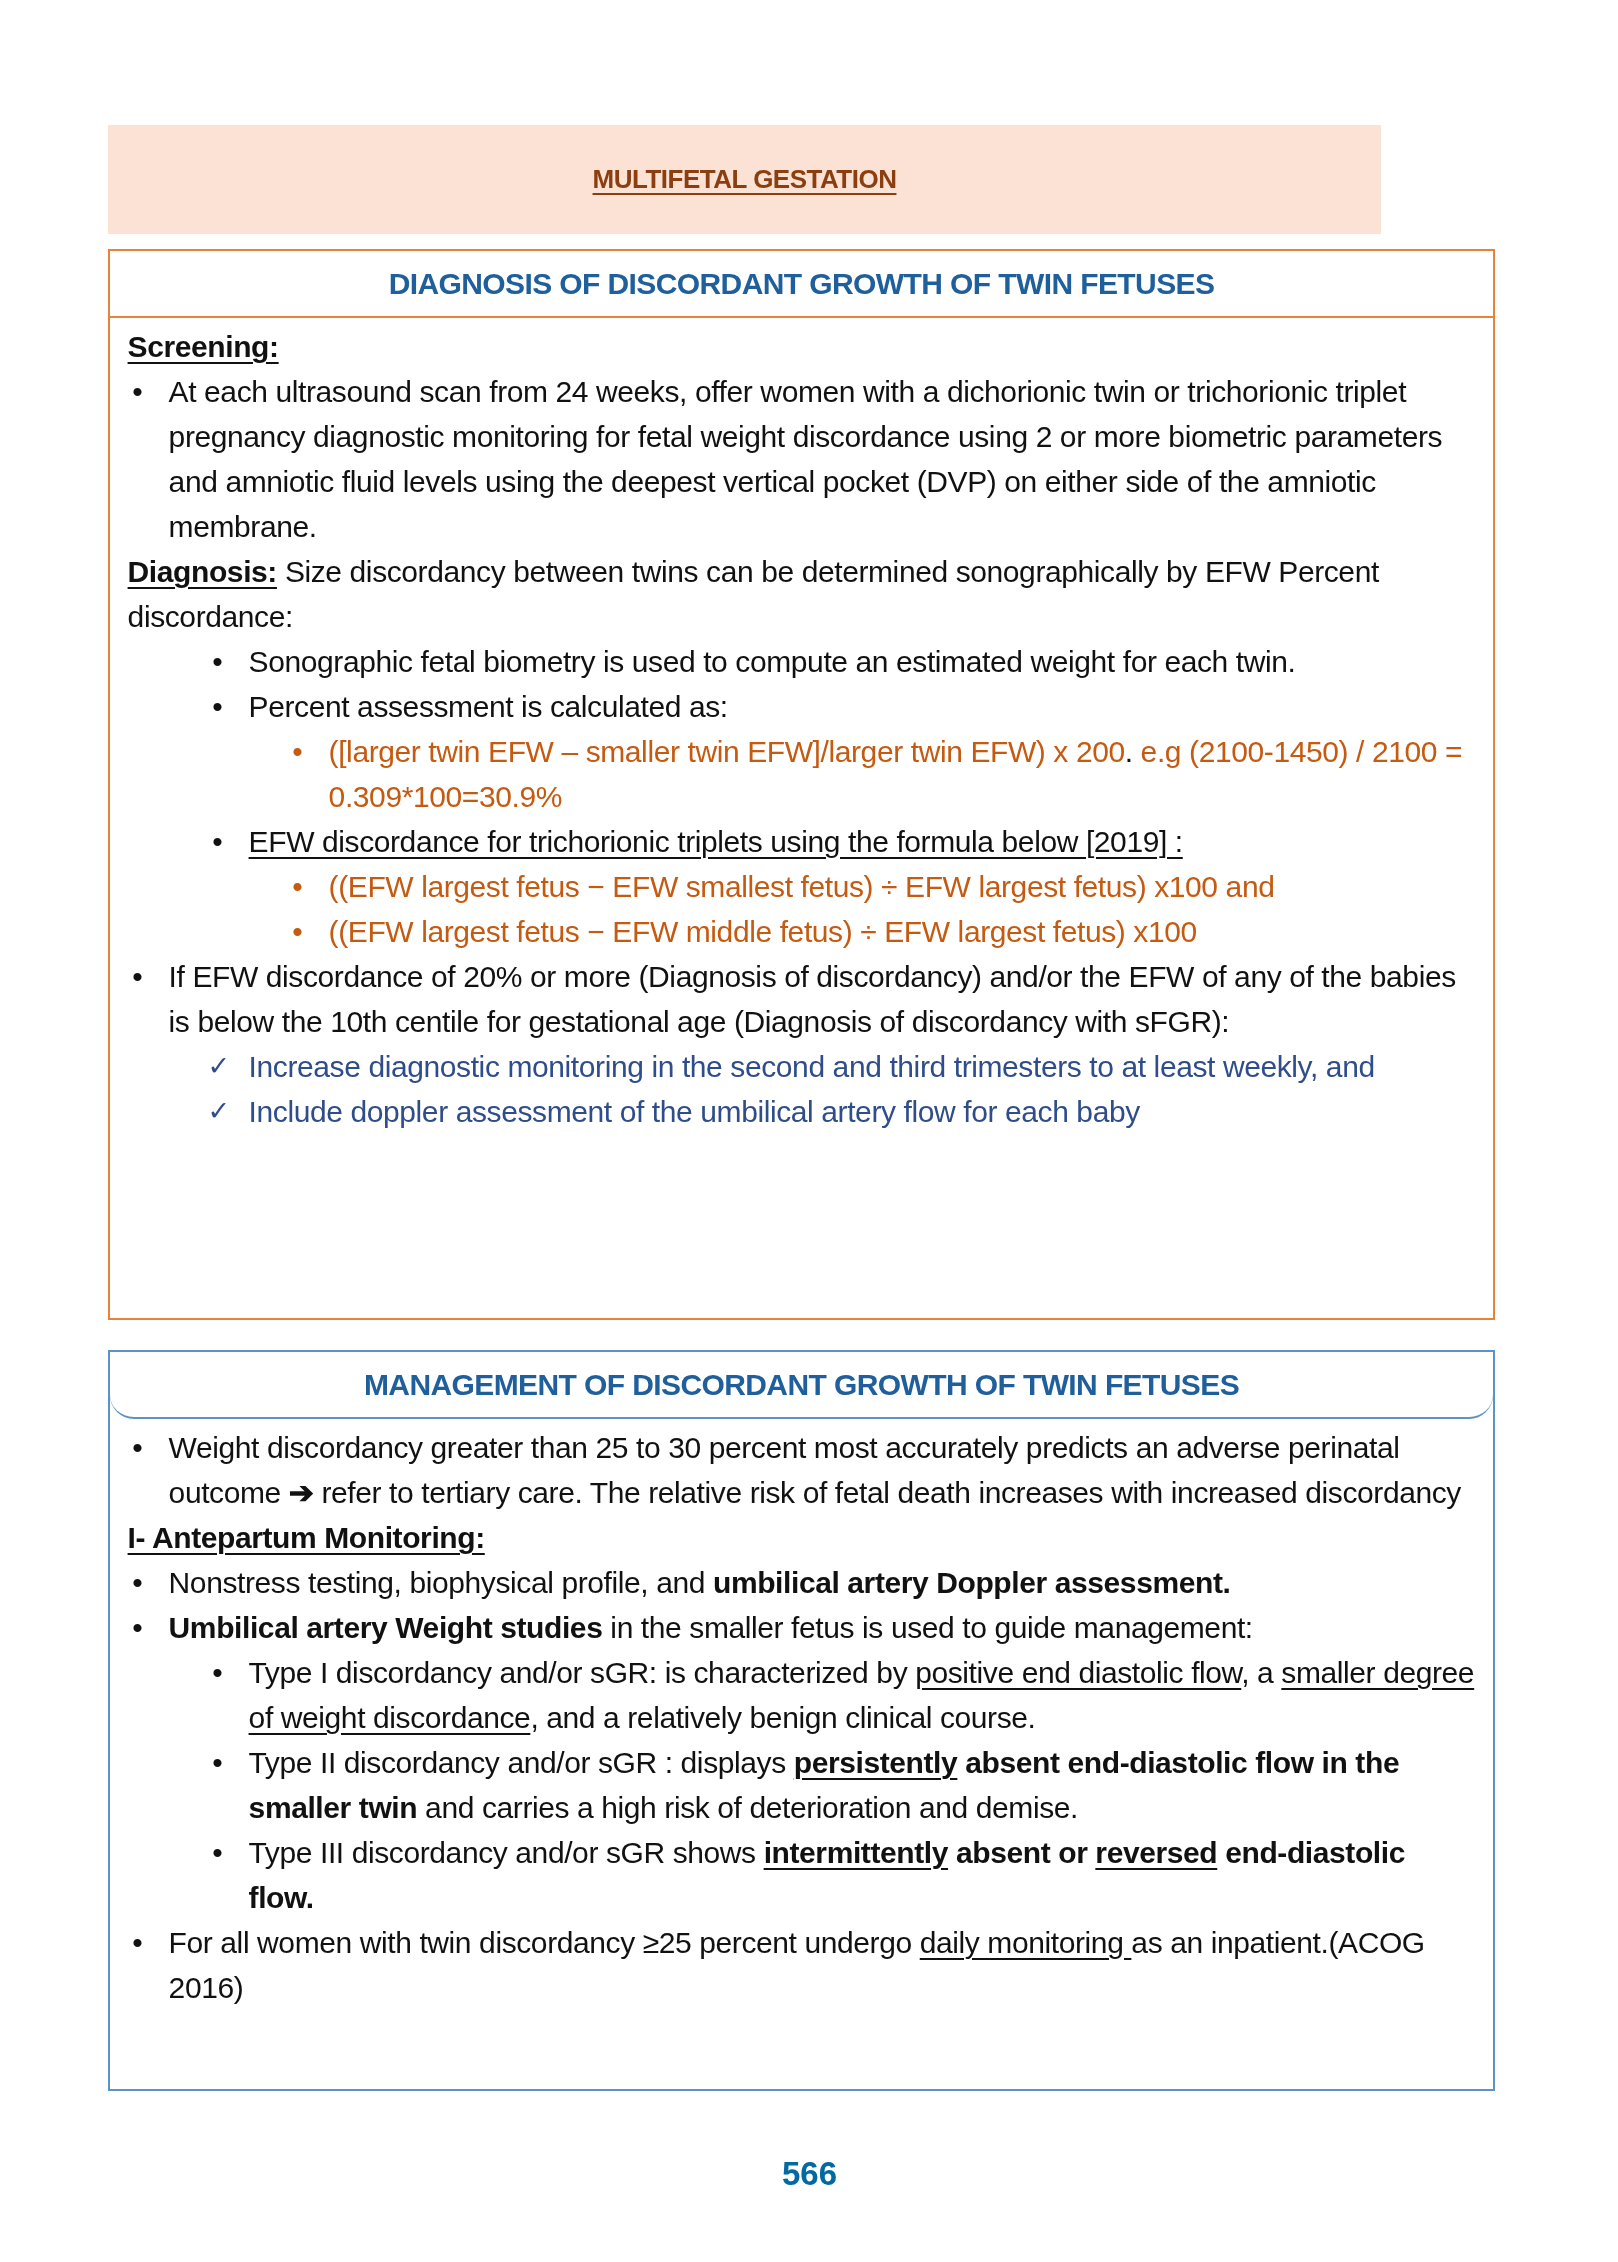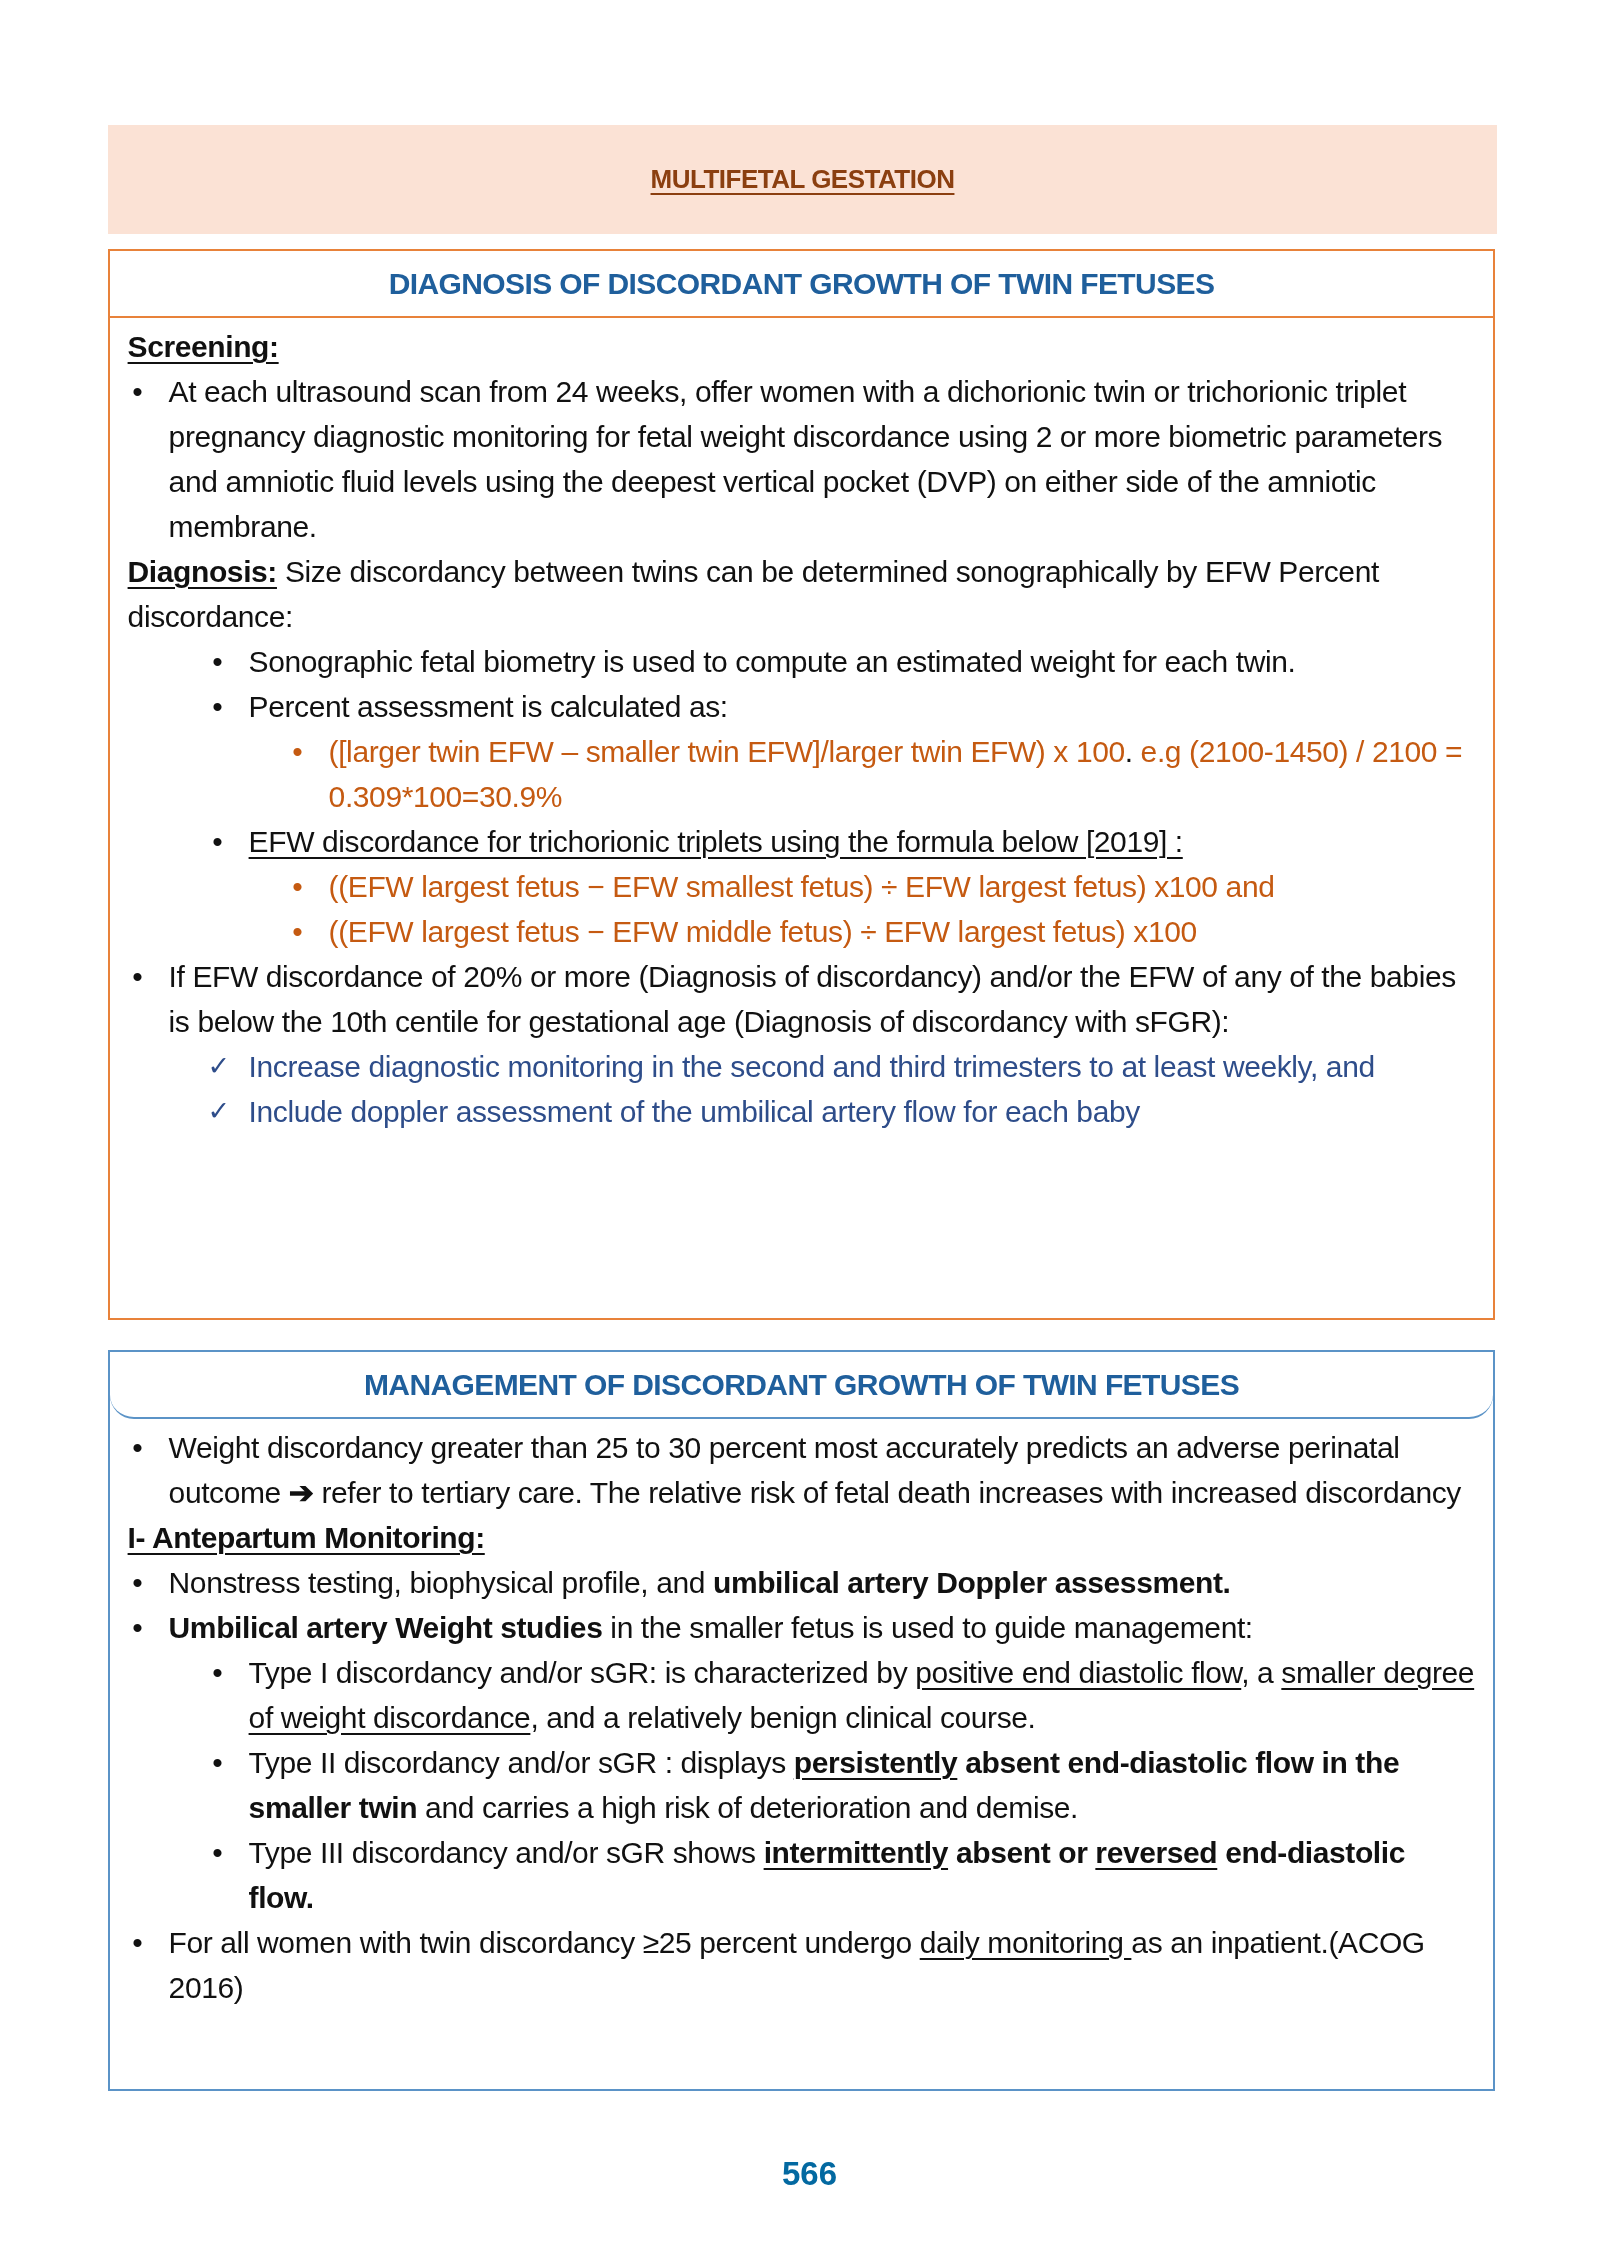--- a/index.html
+++ b/index.html
@@ -1,19 +1,19 @@
 <!DOCTYPE html>
 <html><head>
 <meta charset="utf-8">
 <style>
   html, body { margin: 0; padding: 0; background: #ffffff; }
   body { width: 1619px; height: 2263px; position: relative; overflow: hidden;
          font-family: "Liberation Sans Narrow", "Liberation Sans", sans-serif; color: #111; }
   .page-header {
-    position: absolute; left: 108px; top: 125px; width: 1389px; height: 109px;
+    position: absolute; left: 108px; top: 125px; width: 1273px; height: 109px;
     background: #FBE2D5; display: flex; align-items: center; justify-content: center;
   }
   .page-header span {
     color: #8B3F10; font-weight: bold; font-size: 26px; text-decoration: underline;
     text-decoration-thickness: 2px; text-underline-offset: 4.9px; letter-spacing: -0.5px;
   }
   .box { position: absolute; left: 108px; width: 1383px; border: 2.9px solid; }
   .box.orange { border-color: #E8823A; top: 249px; height: 1067px; }
   .box.blue { border-color: #5B93C7; top: 1350px; height: 737px; }
   .box-title {
@@ -65,21 +65,21 @@
     <div class="li2">
       <span class="bullet">•</span>
       <span>Sonographic fetal biometry is used to compute an estimated weight for each twin.</span>
     </div>
     <div class="li2">
       <span class="bullet">•</span>
       <span>Percent assessment is calculated as:</span>
     </div>
     <div class="li3 orange-text">
       <span class="bullet">•</span>
-      <span>([larger twin EFW – smaller twin EFW]/larger twin EFW) x 100</span><span style="color:#111">.</span><span> e.g (2100-1450) / 2100 = 0.309*100=30.9%</span>
+      <span>([larger twin EFW – smaller twin EFW]/larger twin EFW) x 200</span><span style="color:#111">.</span><span> e.g (2100-1450) / 2100 = 0.309*100=30.9%</span>
     </div>
     <div class="li2">
       <span class="bullet">•</span>
       <span class="ul">EFW discordance for trichorionic triplets using the formula below [2019] :</span>
     </div>
     <div class="li3 orange-text">
       <span class="bullet">•</span>
       <span>((EFW largest fetus − EFW smallest fetus) ÷ EFW largest fetus) x100 and</span>
     </div>
     <div class="li3 orange-text">

